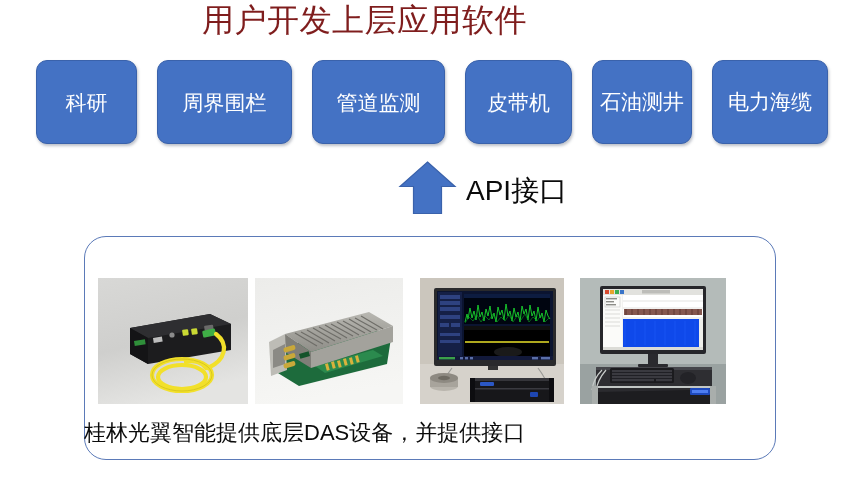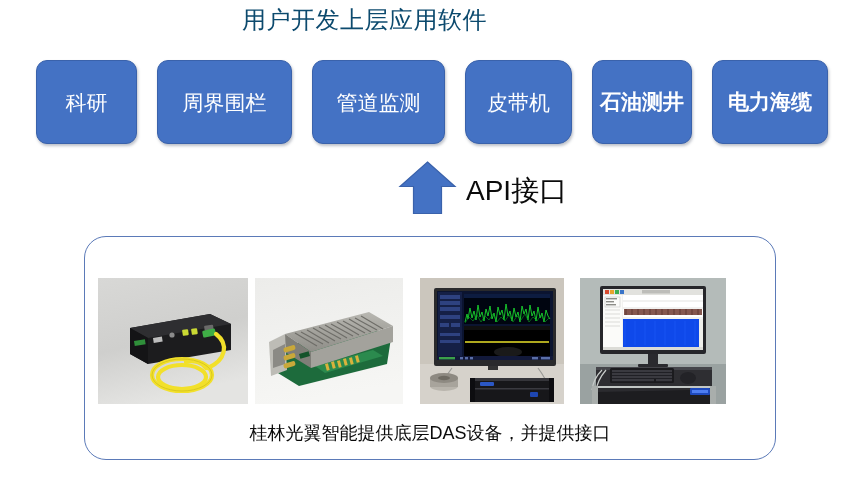--- a/index.html
+++ b/index.html
@@ -24,23 +24,23 @@
     background: #ffffff;
   }
 
   
   .slide-title {
     position: absolute;
     left: 0;
     top: 4px;
     width: 729px;
     text-align: center;
-    font-size: 24px;
+    font-size: 32px;
     line-height: 32px;
-    color: #0c4a6e;
+    color: #7f1d1d;
     letter-spacing: 0.5px;
     white-space: nowrap;
   }
 
   
   .app-row {
     position: absolute;
     left: 32px;
     top: 60px;
     width: 798px;
@@ -68,21 +68,21 @@
 
   .box-0 { left: 4px;   width: 101px; }
   .box-1 { left: 125px; width: 135px; }
   .box-2 { left: 280px; width: 133px; }
   .box-3 { left: 433px; width: 107px; border-radius: 14px; }
   .box-4 { left: 560px; width: 100px; }
   .box-5 { left: 680px; width: 116px; }
 
   
   .box-4 .app-label,
-  .box-5 .app-label { line-height: 28px; font-weight: bold; }
+  .box-5 .app-label { line-height: 28px; }
 
   
   .arrow-wrap {
     position: absolute;
     left: 398px;
     top: 161px;
     width: 60px;
     height: 54px;
   }
   .arrow-wrap svg { display: block; }
@@ -129,22 +129,21 @@
   .p2 { left: 322px; width: 144px; }
   .p3 { left: 482px; width: 146px; }
   .photo svg { display: block; width: 100%; height: 100%; }
 
   
   .panel-caption {
     position: absolute;
     left: 84px;
     top: 418px;
     width: 692px;
-    text-align: center;
-    font-size: 18px;
+    font-size: 22px;
     line-height: 30px;
     color: #0B0B0B;
     white-space: nowrap;
   }
 </style>
 </head>
 <body>
 
 <div id="slide">
 

